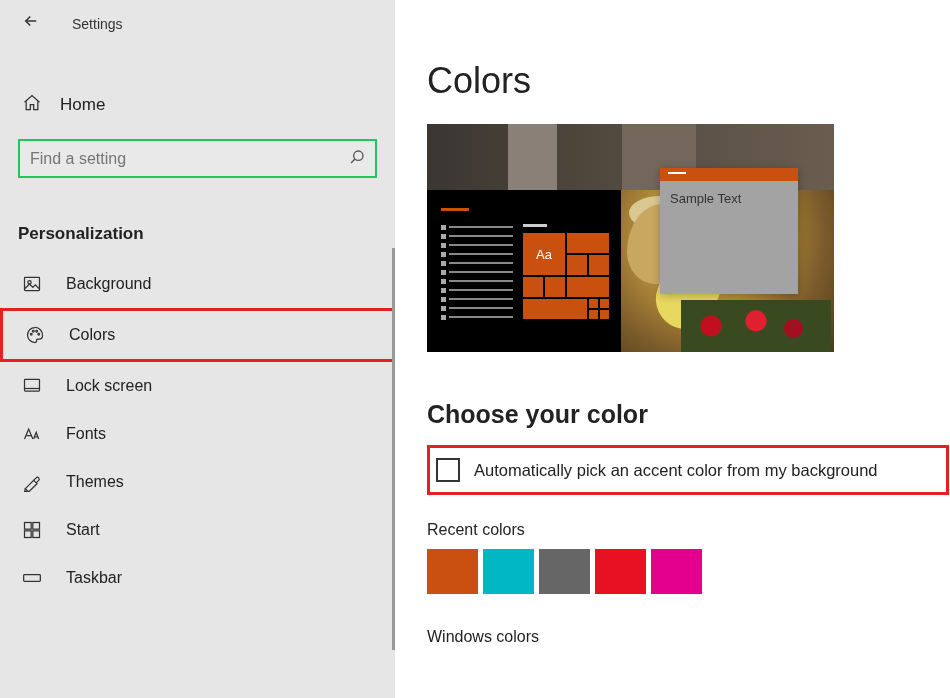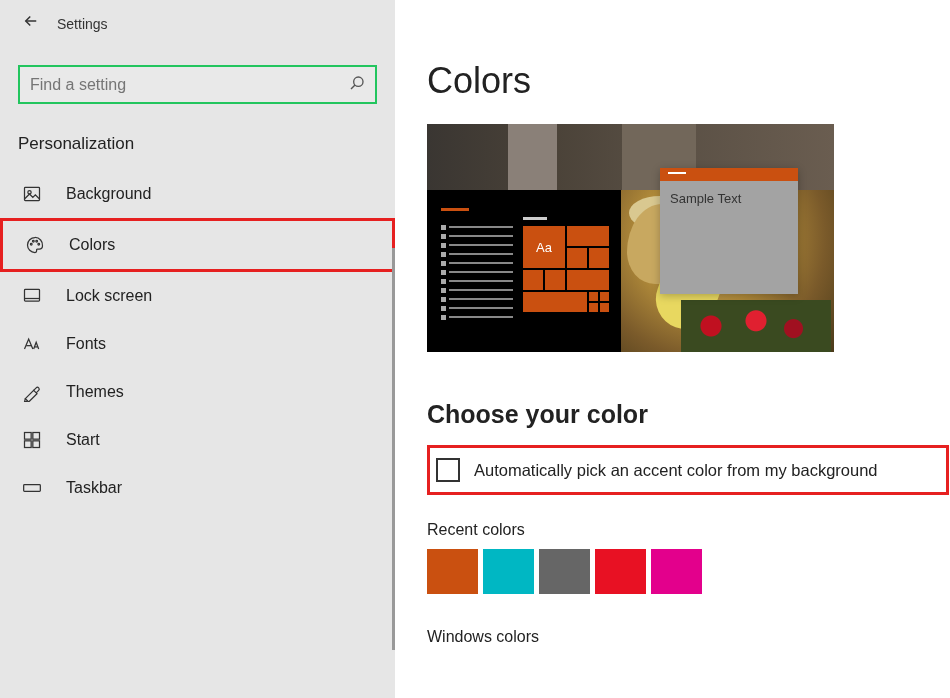--- a/index.html
+++ b/index.html
@@ -1,27 +1,27 @@
 <!DOCTYPE html>
 <html><head>
   <meta charset="utf-8">
   <style>
     * { margin: 0; padding: 0; box-sizing: border-box; font-family: "Segoe UI", Arial, sans-serif; }
     body { width: 950px; height: 698px; display: flex; background: #fff; overflow: hidden; }
     .sidebar { width: 395px; background: #e6e6e6; padding-top: 8px; position: relative; }
-    .sb-header { display: flex; align-items: center; gap: 17px; padding: 4px 22px 18px 22px; text-align: center; }
+    .sb-header { display: flex; align-items: center; gap: 32px; padding: 4px 22px 18px 22px; text-align: center; }
     .back-arrow { font-size: 18px; color: #333; cursor: pointer; }
     .settings-title { font-size: 14px; color: #333; font-weight: 400; }
     .home-row { display: flex; align-items: center; gap: 18px; padding: 10px 22px 10px 22px; margin: 30px 0 6px 0; cursor: pointer; }
     .home-icon svg { width: 20px; height: 20px; }
     .home-label { font-size: 17px; color: #222; }
     .search-box { margin: 12px 18px 0 18px; border: 2px solid #22c55e; background: #e9e9e9; display: flex; align-items: center; height: 39px; padding: 0 10px; }
     .search-input { flex: 1; border: none; background: transparent; outline: none; font-size: 16px; color: #666; }
     .search-icon { font-size: 15px; color: #555; transform: scaleX(-1); }
-    .section-title { font-size: 17px; font-weight: 400; color: #222; padding: 30px 18px 16px 18px; }
+    .section-title { font-size: 17px; font-weight: 700; color: #222; padding: 30px 18px 16px 18px; margin-top: 16px; }
     .nav-item { display: flex; align-items: center; gap: 24px; padding: 14px 18px 14px 22px; cursor: pointer; position: relative; }
     .nav-item.active { border: 3px solid #e62020; }
     .nav-icon { width: 20px; height: 20px; display: flex; align-items: center; justify-content: center; }
     .nav-icon svg { width: 20px; height: 20px; stroke: #333; fill: none; stroke-width: 1.5; }
     .nav-label { font-size: 16px; color: #222; }
     .scroll-mark { position: absolute; right: 0; top: 248px; width: 3px; height: 402px; background: #999; }
     .main { flex: 1; background: #fff; padding: 60px 24px 0 32px; position: relative; overflow: hidden; }
     .page-title { font-size: 36px; font-weight: 400; color: #222; margin-bottom: 22px; }
     .preview { width: 407px; height: 228px; position: relative; overflow: hidden; background: #6b6055; }
     .preview-rocks-top { position: absolute; top: 0; left: 0; width: 100%; height: 66px; background: linear-gradient(90deg,#3a3632 0%,#4a4238 30%,#5a5045 60%,#6a5d50 100%); }
@@ -32,21 +32,21 @@
     .preview-hat { position:absolute; top:6px; left:8px; width:62px; height:34px; background:#d9c890; border-radius:50%; }
     .preview-snake { position:absolute; top:50px; left:40px; width:60px; height:90px; background:#e8d860; border-radius:40px; transform:rotate(20deg); }
     .preview-flowers { position:absolute; bottom:0; left:60px; width:150px; height:52px; background: radial-gradient(circle at 20% 50%, #c01020 0 10px, transparent 11px), radial-gradient(circle at 50% 40%, #e02030 0 10px, transparent 11px), radial-gradient(circle at 75% 55%, #a01020 0 9px, transparent 10px), #3a4a20; }
     .preview-dark { position: absolute; top:66px; left:0; width:194px; height:162px; background:#000; }
     .taskbar-sim { position:absolute; left:14px; top:18px; width:72px; }
     .tb-line { height:2px; background:#888; margin-bottom:4px; }
     .tb-line:first-child { height:3px; background:#ca5010; width:28px; margin-bottom:14px; }
     .tb-row { display:flex; gap:3px; margin-bottom:4px; }
     .tb-dot { width:5px; height:5px; background:#aaa; }
     .tb-bar { flex:1; height:2px; background:#888; margin-top:1px; }
-    .tiles { position:absolute; left:96px; top:27px; width:86px; }
+    .tiles { position:absolute; left:96px; top:34px; width:86px; }
     .tile-title { height:3px; width:24px; background:#ccc; margin-bottom:6px; }
     .tile-row { display:flex; gap:2px; }
     .tile { background:#ca5010; }
     .tile-big { width:42px; height:42px; display:flex; align-items:center; justify-content:center; color:#fff; font-size:13px; }
     .tile-med { width:42px; height:20px; }
     .tile-sm { width:20px; height:20px; }
     .tile-tiny { width:9px; height:9px; }
     .sample-card { position:absolute; top:44px; right:36px; width:138px; height:126px; background:#a3a3a3; box-shadow:0 2px 8px rgba(0,0,0,.25); }
     .sample-card-bar { height:13px; background:#ca5010; position:relative; }
     .sample-card-bar::before { content:""; position:absolute; top:4px; left:8px; width:18px; height:2px; background:#fff; }
@@ -67,20 +67,29 @@
   <div class="sb-header">
     <span class="back-arrow">
       <svg width="18" height="18" viewBox="0 0 24 24" fill="none" stroke="#333" stroke-width="2">
           <path d="M19 12H5"></path>
           <path d="M11 18l-6-6 6-6"></path>
         </svg>
     </span>
     <span class="settings-title">Settings</span>
   </div>
 
+  <div class="home-row">
+    <span class="home-icon">
+      <svg viewBox="0 0 24 24" fill="none" stroke="#333" stroke-width="1.5">
+          <path d="M3 11l9-8 9 8"></path>
+          <path d="M5 10v10h5v-6h4v6h5V10"></path>
+        </svg>
+    </span>
+    <span class="home-label">Home</span>
+  </div>
 
   <div class="search-box">
     <input class="search-input" type="text" placeholder="Find a setting" style="">
     <span class="search-icon">
       <svg width="16" height="16" viewBox="0 0 24 24" fill="none" stroke="#555" stroke-width="2">
           <circle cx="10" cy="10" r="7"></circle>
           <path d="M21 21l-6-6"></path>
         </svg>
     </span>
   </div>

